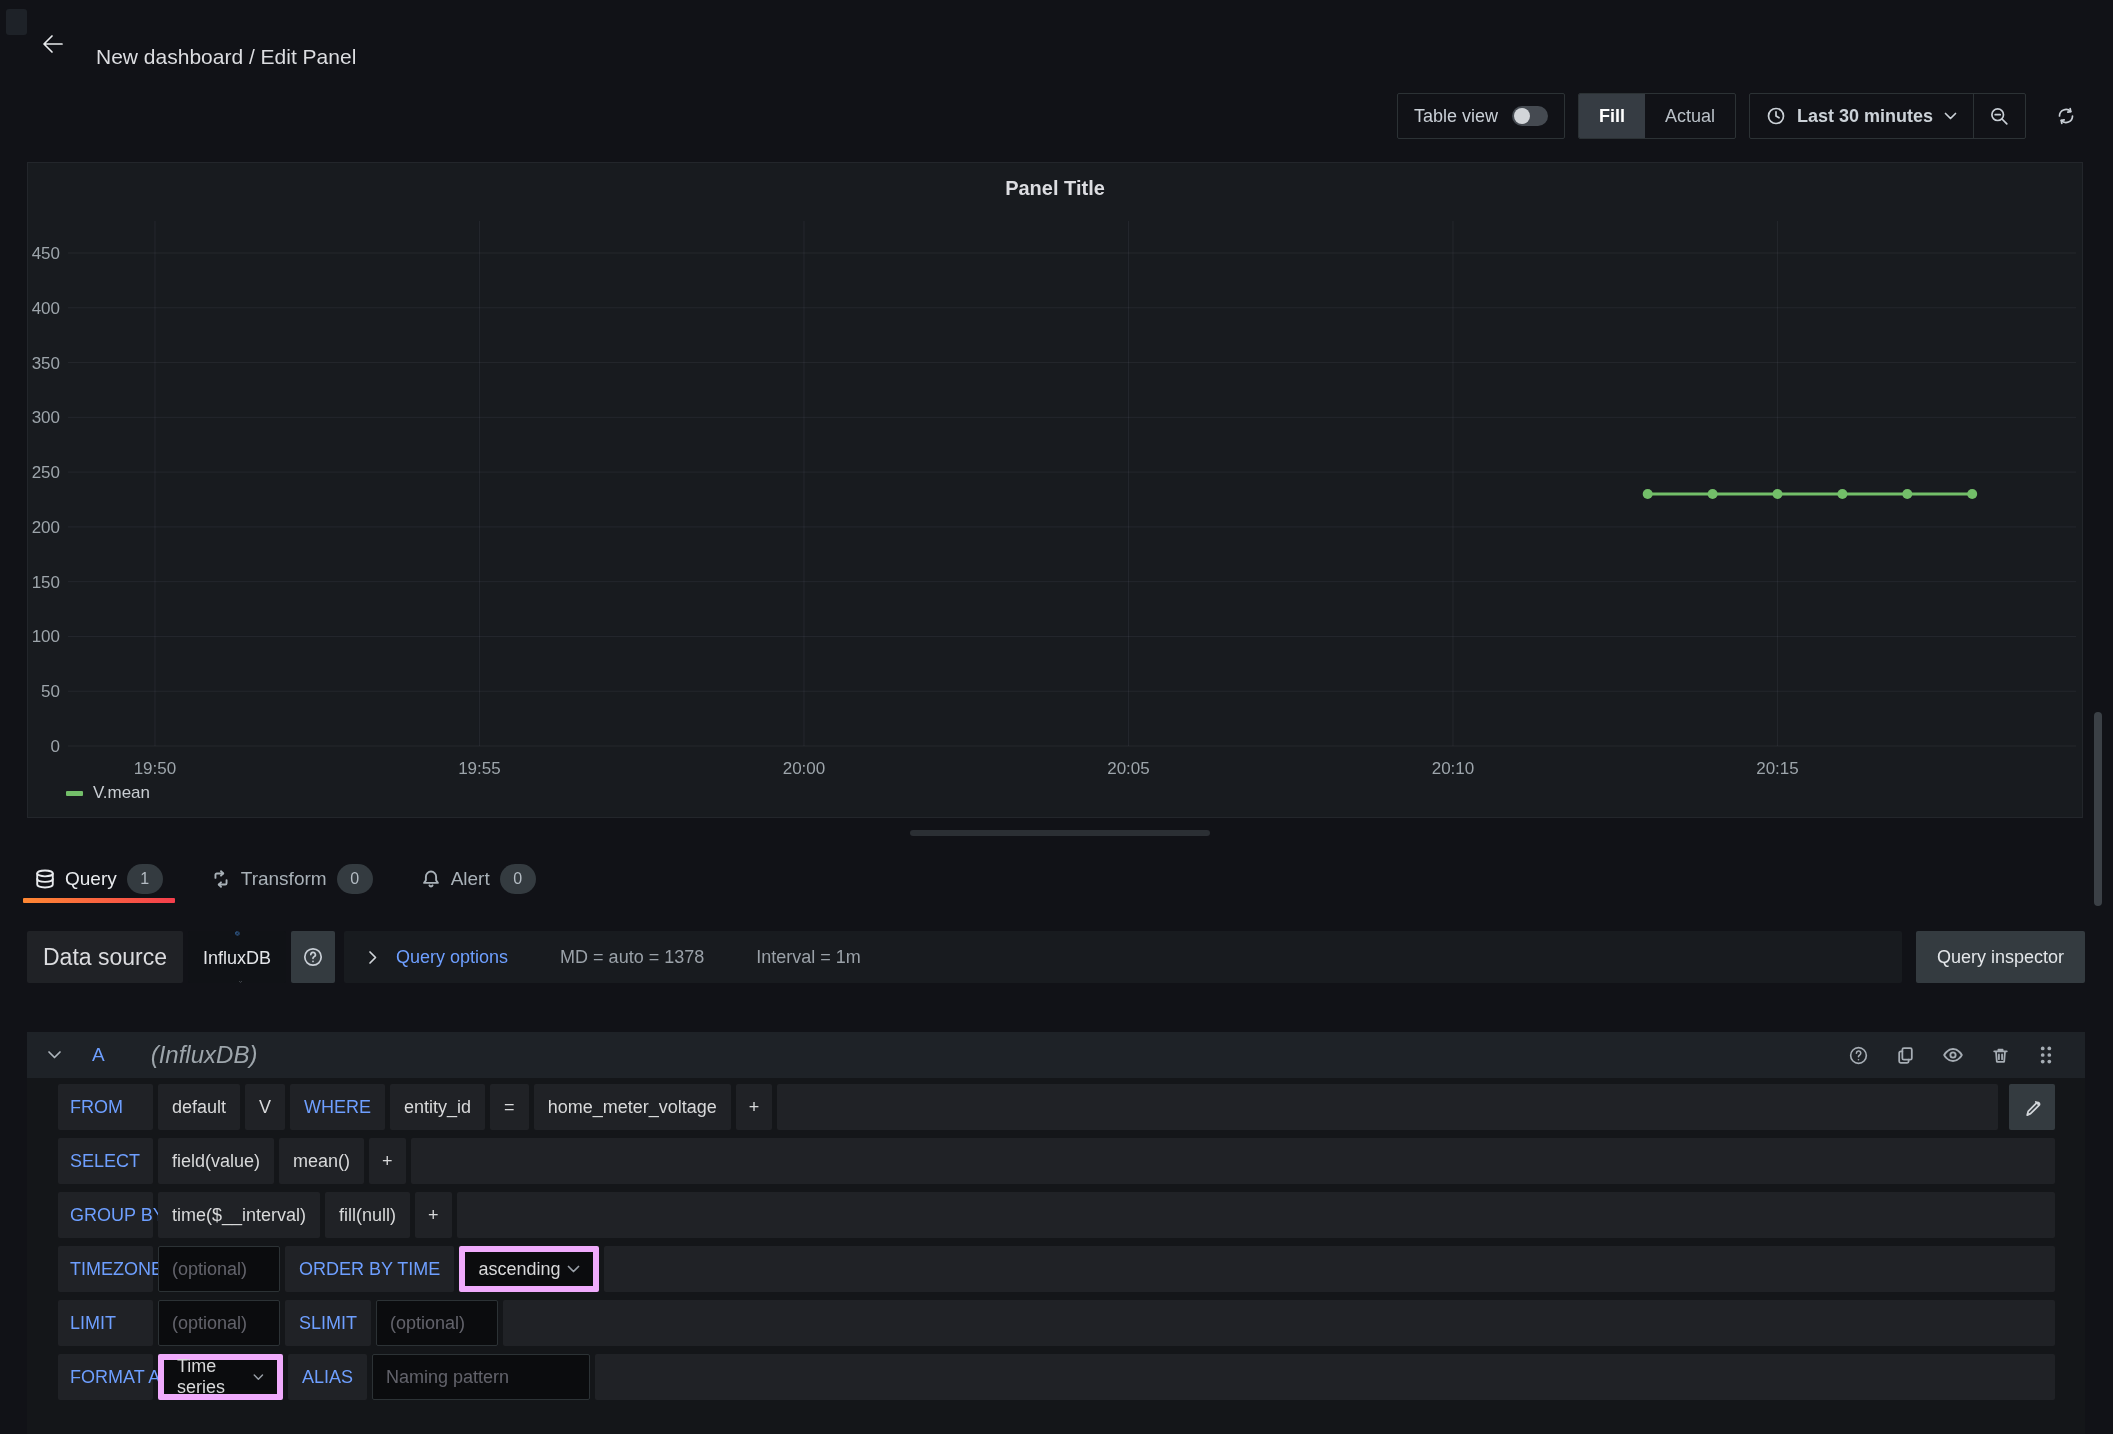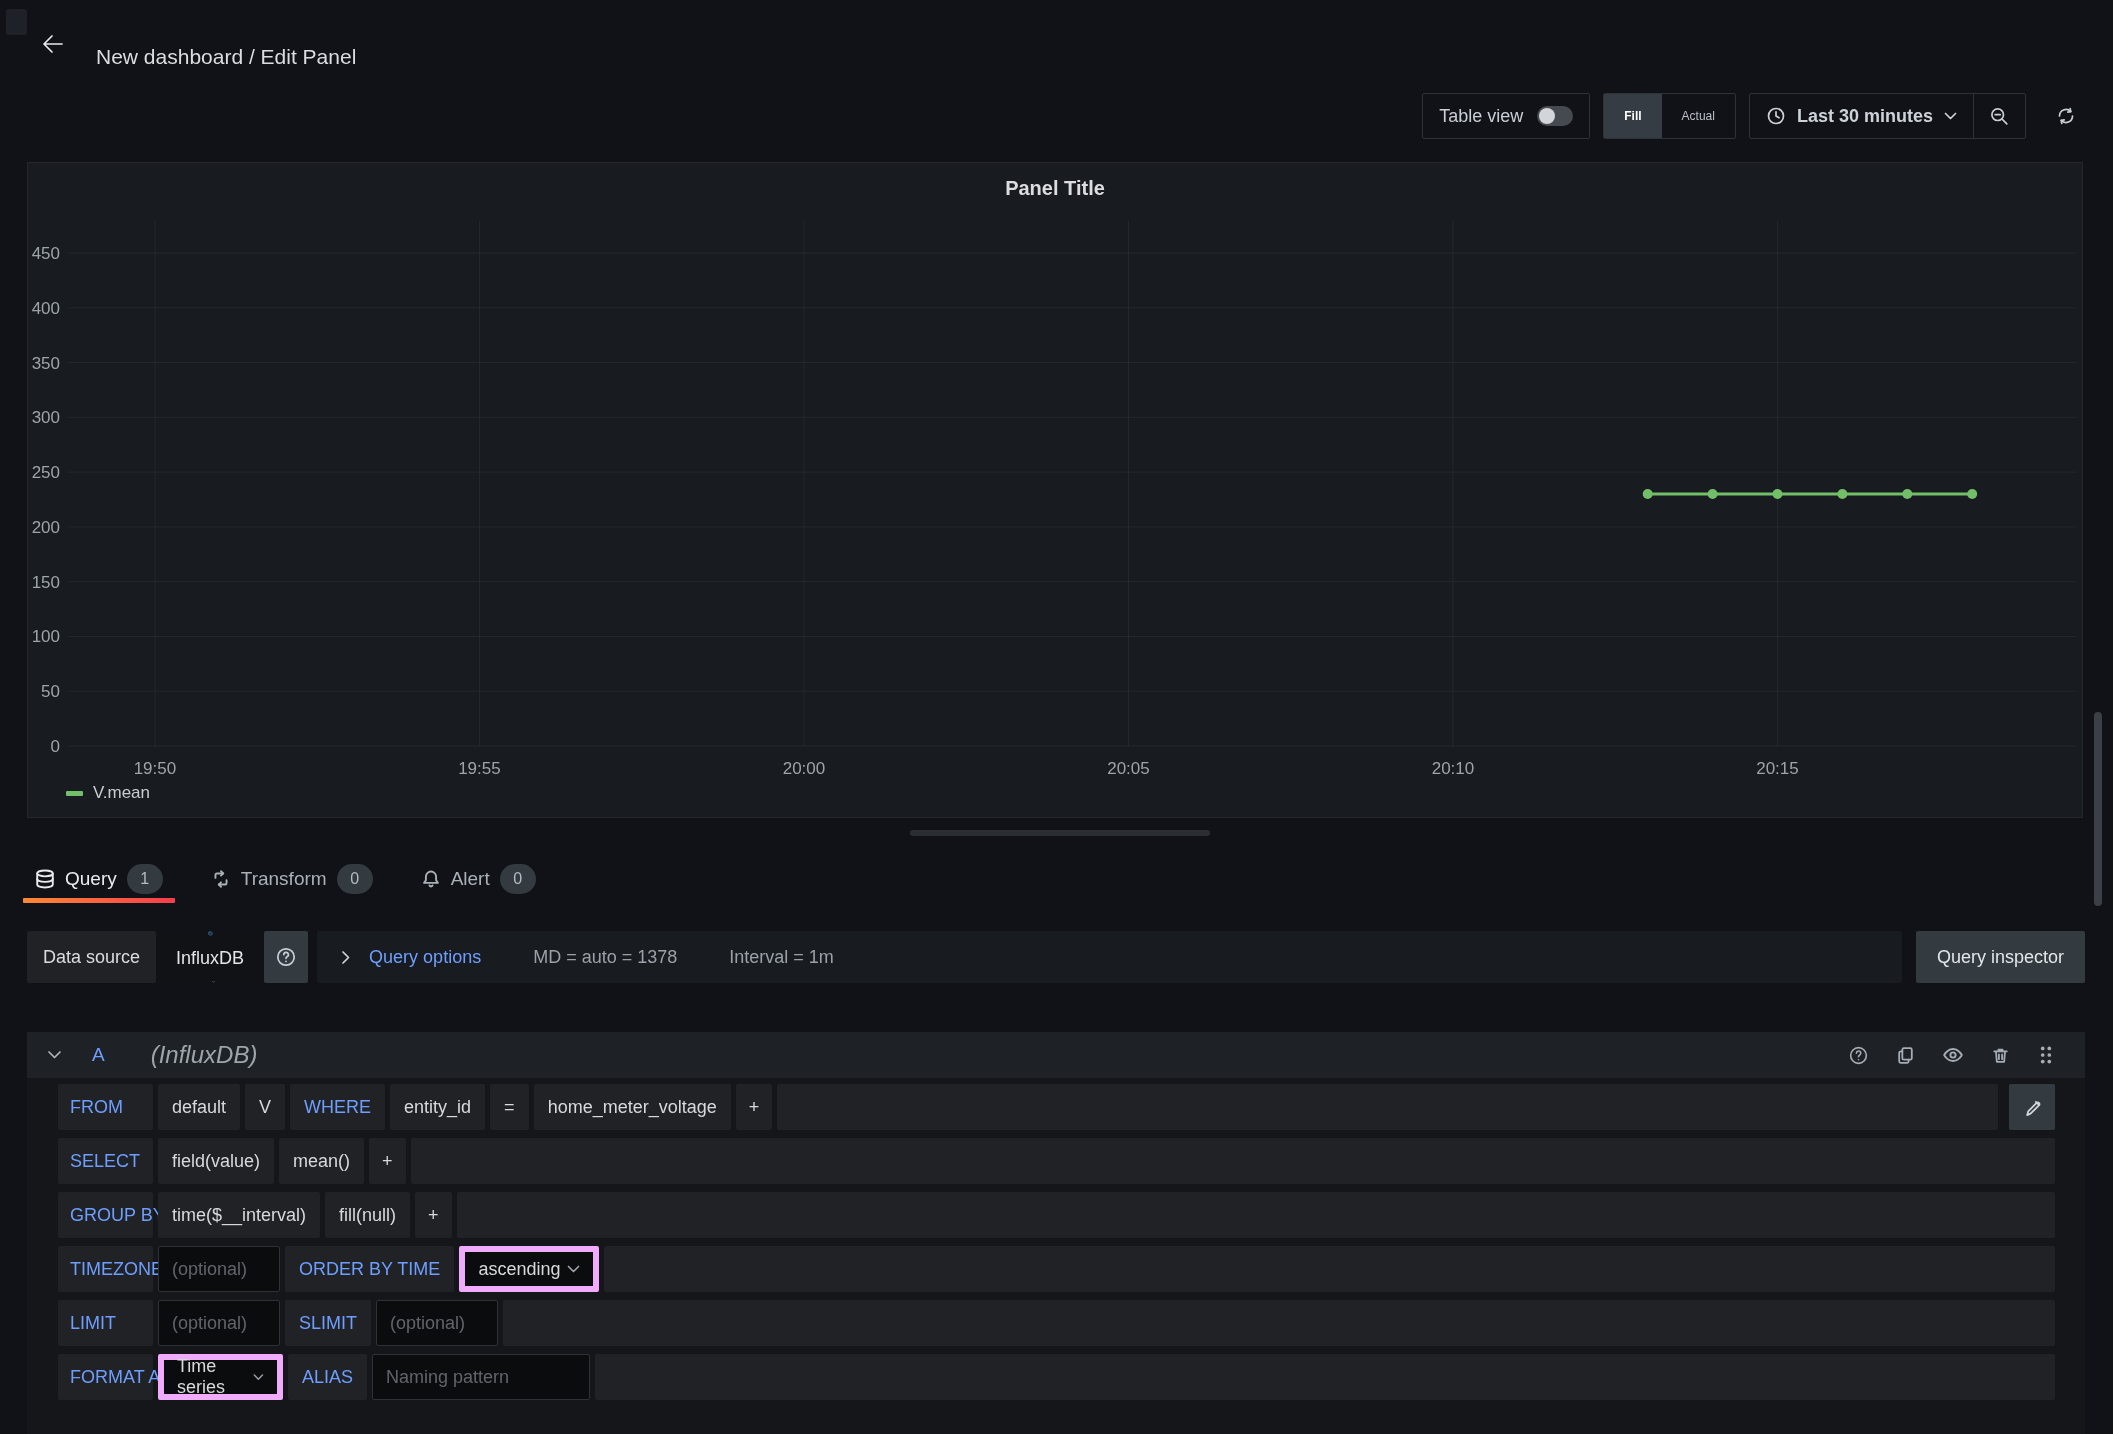--- a/index.html
+++ b/index.html
@@ -14,21 +14,21 @@
   .back-btn{position:absolute;left:30px;top:22px;width:44px;height:44px;background:none;border:none;color:#e8eaed;cursor:pointer;display:flex;align-items:center;justify-content:center;padding:0;}
   .page-title{position:absolute;left:96px;top:45px;font-size:21px;font-weight:400;color:#dcdde1;margin:0;}
 
   
   .toolbar{position:absolute;top:93px;right:20px;display:flex;gap:13px;height:46px;align-items:stretch;}
   .tb-box{border:1px solid #2c3235;border-radius:2px;background:#111217;display:flex;align-items:center;color:#c9cfd6;}
   .tv-box{padding:0 16px;gap:14px;font-size:18px;}
   .switch{width:36px;height:20px;border-radius:11px;background:#454a51;position:relative;cursor:pointer;display:inline-block;}
   .switch .knob{position:absolute;left:2px;top:2px;width:16px;height:16px;border-radius:50%;background:#d2d5d9;}
   .seg-group{padding:0;overflow:hidden;}
-  .seg-item{height:100%;border:none;background:transparent;color:#b9c0c7;font-size:12px;padding:0 20px;font-family:inherit;cursor:pointer;}
+  .seg-item{height:100%;border:none;background:transparent;color:#b9c0c7;font-size:18px;padding:0 20px;font-family:inherit;cursor:pointer;}
   .seg-item.active{background:#363c43;color:#ffffff;font-weight:700;}
   .time-group{padding:0;}
   .time-btn{height:100%;display:flex;align-items:center;gap:11px;background:none;border:none;color:#ccd2d8;font-size:18px;font-weight:700;padding:0 16px;font-family:inherit;cursor:pointer;}
   .vdiv{width:1px;align-self:stretch;background:#2c3235;}
   .icon-btn{height:100%;display:flex;align-items:center;justify-content:center;background:none;border:none;color:#c9cfd6;padding:0 15px;cursor:pointer;}
   .refresh-box{width:54px;justify-content:center;color:#c9cfd6;}
 
   
   .panel{position:absolute;left:27px;top:162px;width:2056px;height:656px;background:#181b1f;border:1px solid #23262b;box-sizing:border-box;}
   .panel-title{position:absolute;top:14px;left:0;right:0;text-align:center;font-size:20px;font-weight:700;color:#dcdde1;cursor:pointer;}
@@ -41,21 +41,21 @@
   
   .tabs{position:absolute;left:23px;top:855px;height:48px;display:flex;gap:24px;}
   .tab{position:relative;display:flex;align-items:center;gap:10px;padding:0 12px;font-size:19px;font-weight:500;color:#a9b1b8;cursor:pointer;}
   .tab.active{color:#e9ebee;}
   .tab .underline{display:none;}
   .tab.active .underline{display:block;position:absolute;left:0;right:0;bottom:0;height:5px;border-radius:1px;background:linear-gradient(90deg,#ff8833,#f53e4c);}
   .badge{min-width:36px;height:30px;padding:0 10px;border-radius:15px;background:#343b40;color:#b4bcc3;font-size:16px;font-weight:500;display:flex;align-items:center;justify-content:center;box-sizing:border-box;}
 
   
   .ds-bar{position:absolute;left:27px;top:931px;width:2058px;height:52px;display:flex;gap:5px;align-items:stretch;}
-  .ds-label{background:#202226;display:flex;align-items:center;padding:0 16px;font-size:18px;font-weight:500;color:#dbdcdf;border-radius:2px;}
+  .ds-label{background:#202226;display:flex;align-items:center;padding:0 16px;font-size:23px;font-weight:500;color:#dbdcdf;border-radius:2px;}
   .ds-picker{background:#101216;display:flex;align-items:center;gap:12px;padding:0 15px;border-radius:2px;cursor:pointer;color:#4e9cf5;flex-direction:column;}
   .ds-name{font-size:18px;font-weight:500;color:#e3e5e8;}
   .ds-caret{color:#9aa1a8;margin-left:6px;}
   .help-btn{width:44px;background:#343b40;display:flex;align-items:center;justify-content:center;border:none;border-radius:2px;color:#c9cfd6;cursor:pointer;}
   .ds-strip{flex:1;background:#181b1f;display:flex;align-items:center;padding:0 16px;border-radius:2px;margin-left:4px;}
   .qo-chevron{margin:0 18px 0 8px;color:#d0d4d9;}
   .qo-link{color:#6e9fff;font-size:18px;font-weight:500;cursor:pointer;}
   .qo-meta{color:#9aa1a8;font-size:18px;margin-left:52px;}
   .inspector-btn{margin-left:9px;background:#343b40;border:none;color:#e3e6e9;font-size:18px;font-weight:500;padding:0 21px;border-radius:2px;font-family:inherit;cursor:pointer;}
 

